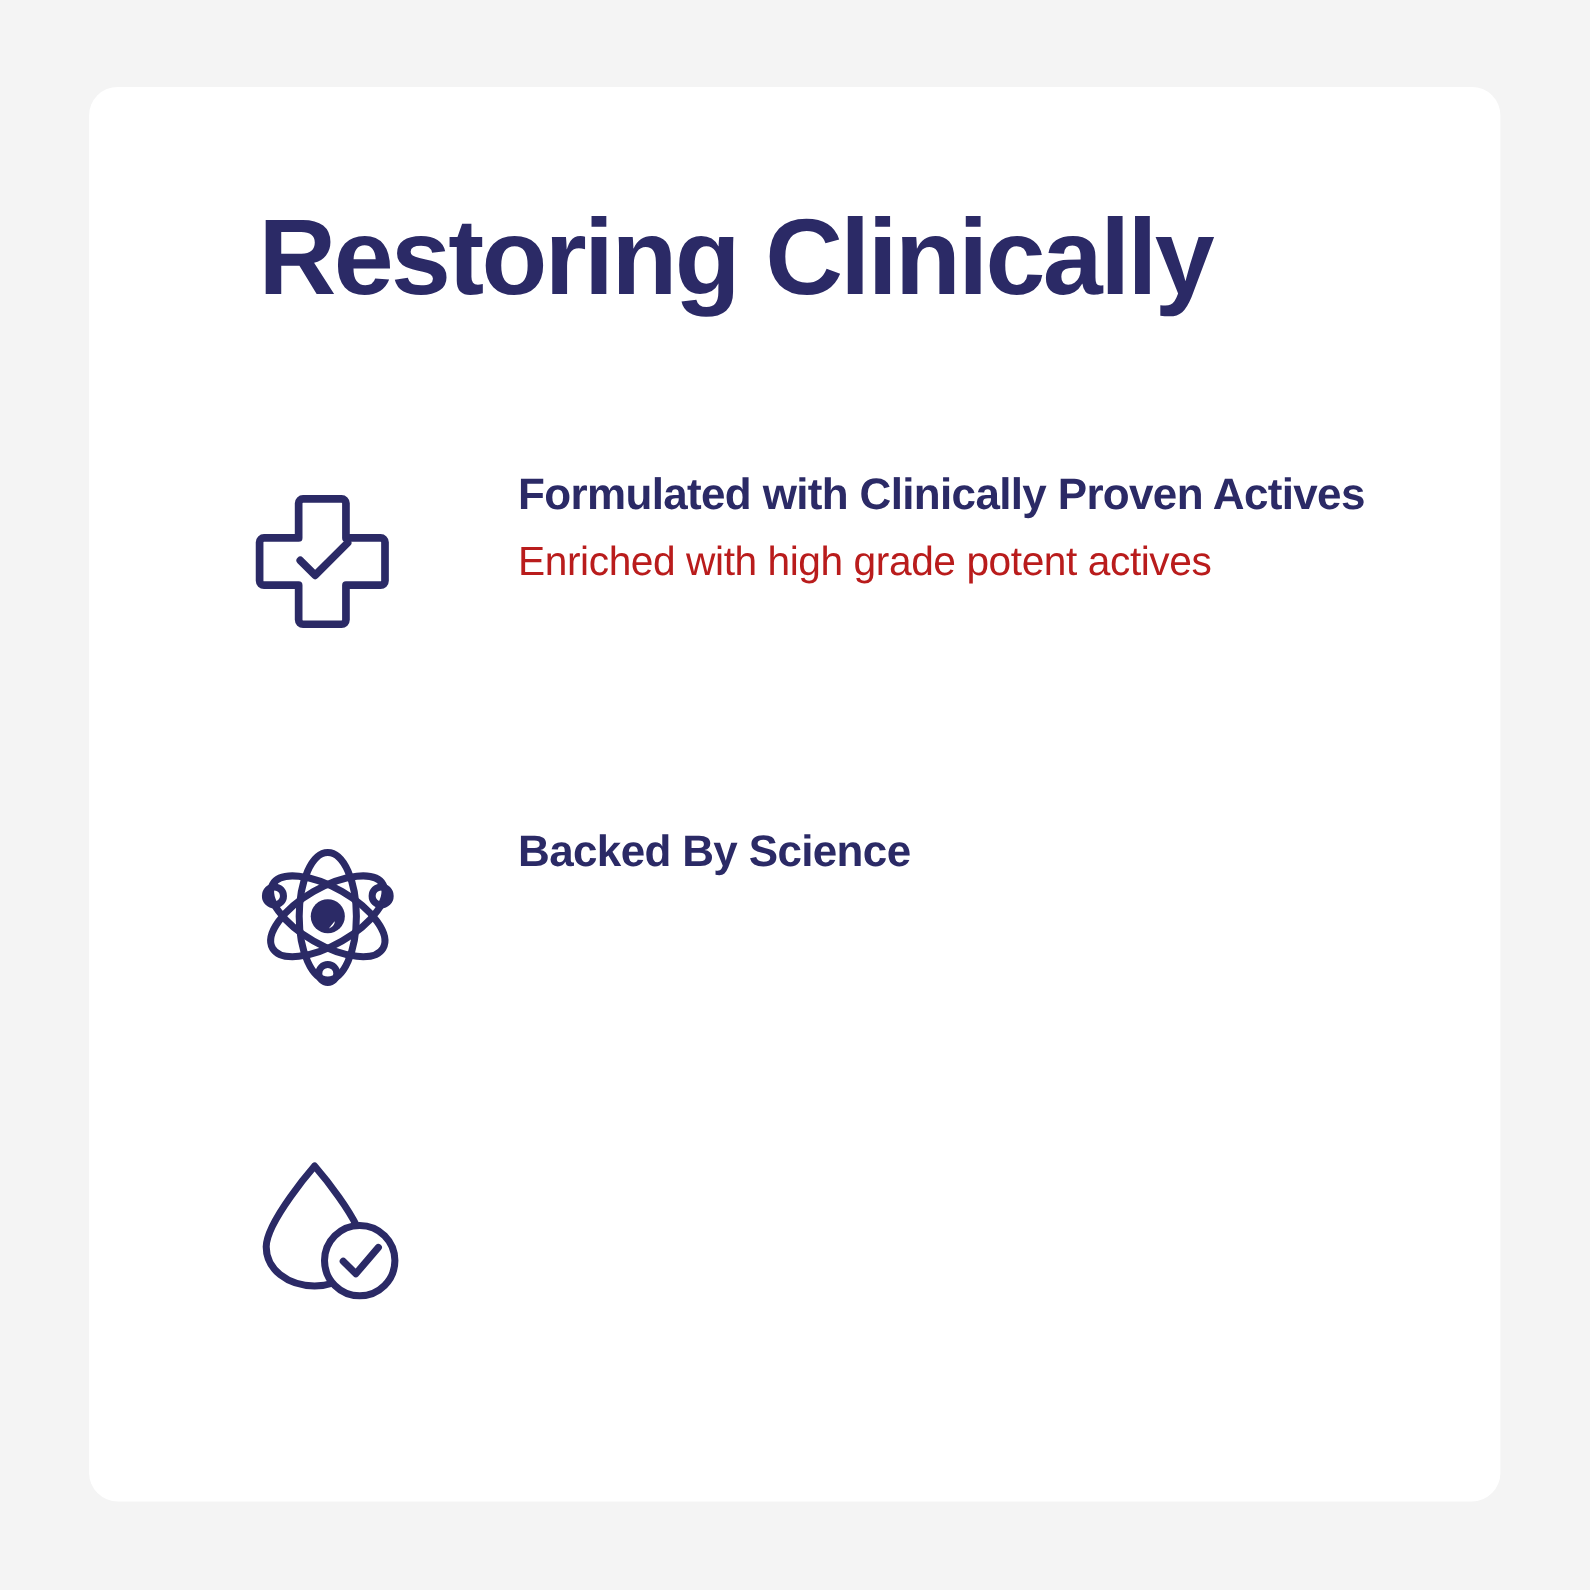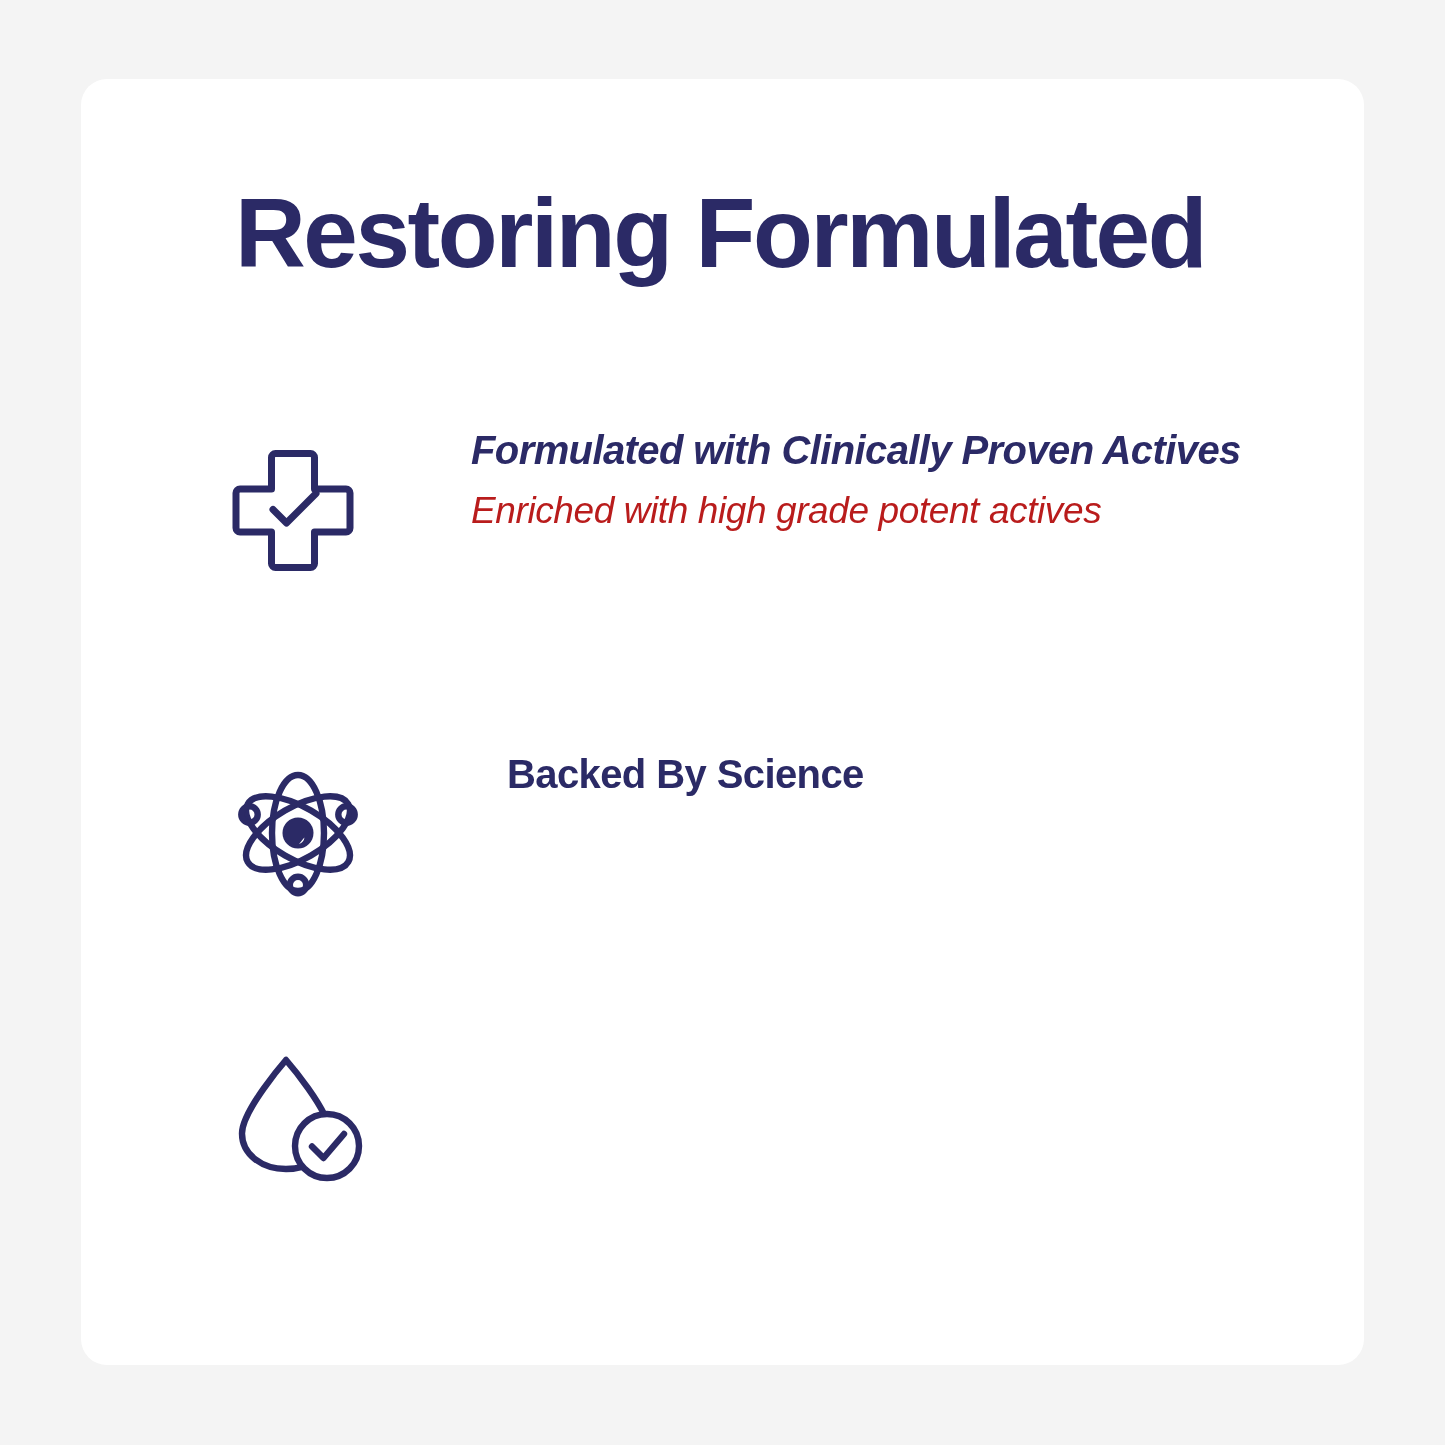--- a/index.html
+++ b/index.html
@@ -61,22 +61,22 @@
   .feature-row {
     display: flex;
     align-items: flex-start;
     width: 100%;
   }
   .feature-row + .feature-row {
     margin-top: 0;
   }
 
   
-  .row-1 { height: 324px; font-style: italic; }
-  .row-2 { height: 290px; gap: 36px; }
+  .row-1 { height: 324px; }
+  .row-2 { height: 290px; }
   .row-3 { height: 200px; }
 
   .feature-icon {
     flex: 0 0 auto;
     width: 160px;
     display: flex;
     justify-content: flex-start;
     align-items: flex-start;
   }
   .row-1 .feature-icon { padding-top: 24px; }
@@ -114,21 +114,21 @@
   }
   .feature-desc.narrow { max-width: 760px; }
 </style>
 </head>
 <body>
 
 <div class="stage">
 
   <div class="card">
 
-    <h1 class="page-title">Restoring Formulated</h1>
+    <h1 class="page-title">Restoring Clinically</h1>
 
     <div class="features">
 
       <div class="feature-row row-1">
         <div class="feature-icon">
           <svg width="124" height="126" viewBox="0 0 124 126" fill="none" xmlns="http://www.w3.org/2000/svg" aria-hidden="true">
             <path d="M44.5 5.5h35a4 4 0 0 1 4 4v31.5h31.5a4 4 0 0 1 4 4v35a4 4 0 0 1-4 4H83.5v31.5a4 4 0 0 1-4 4h-35a4 4 0 0 1-4-4V84H9a4 4 0 0 1-4-4v-35a4 4 0 0 1 4-4h31.5V9.5a4 4 0 0 1 4-4Z" stroke="#2b2a66" stroke-width="7" stroke-linejoin="round"></path>
             <path d="M42 61.5 55.5 75 85 45.5" stroke="#2b2a66" stroke-width="7" stroke-linecap="round" stroke-linejoin="round"></path>
           </svg>
         </div>

